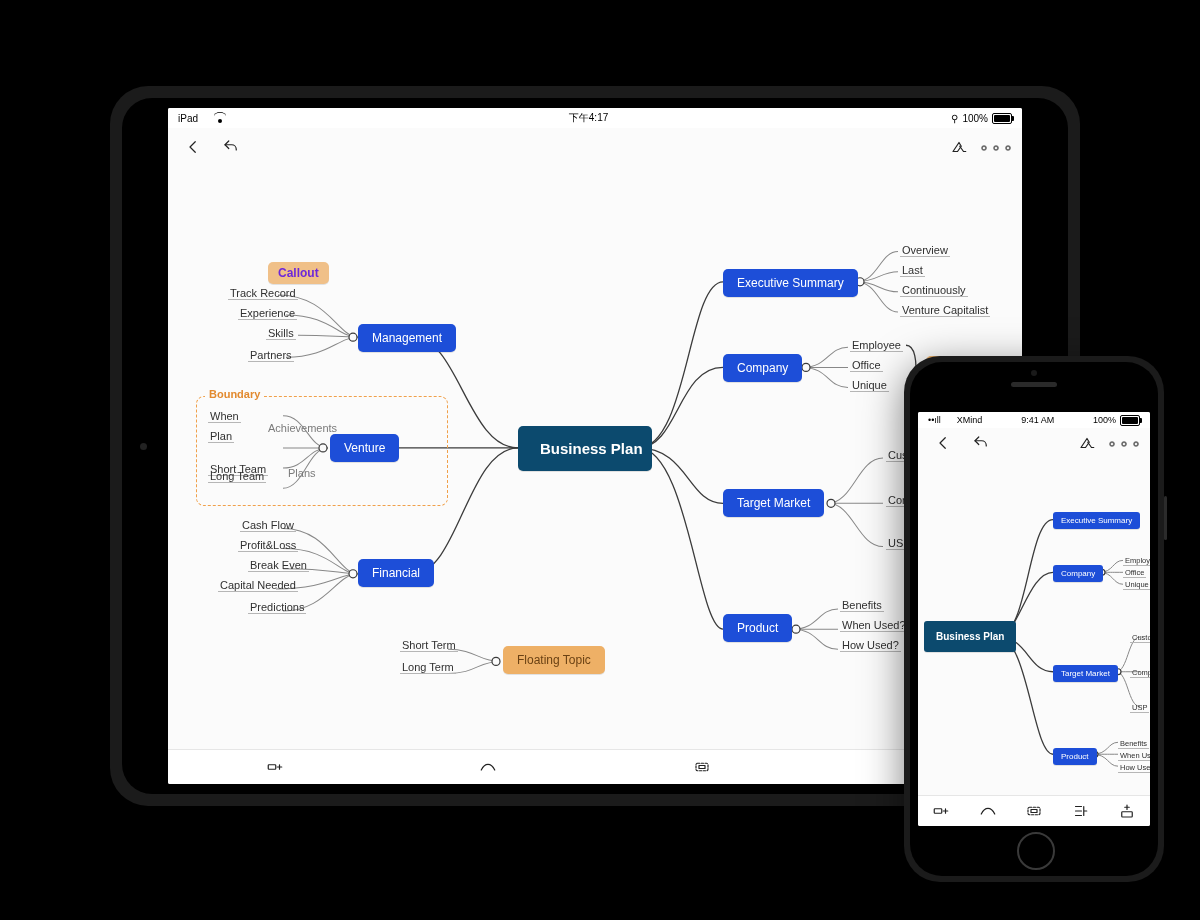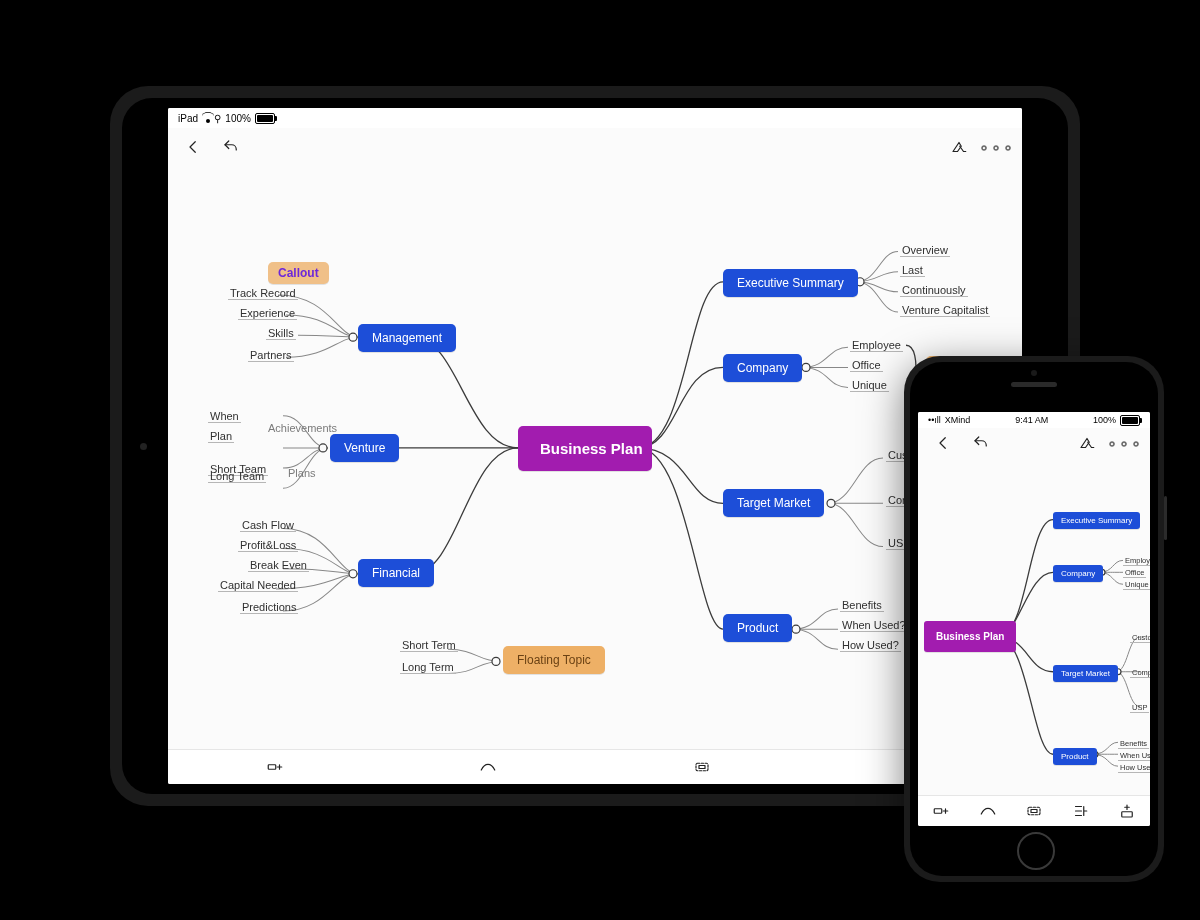--- a/index.html
+++ b/index.html
@@ -3,37 +3,37 @@
 <meta charset="utf-8">
 <style>
   html,body{margin:0;padding:0;width:1200px;height:920px;background:#000;font-family:-apple-system,Helvetica,Arial,sans-serif;overflow:hidden}
   .device{position:absolute;background:#1b1b1b;border-radius:38px;box-shadow:0 10px 40px rgba(0,0,0,.5)}
   .ipad{left:110px;top:86px;width:970px;height:720px}
   .ipad .bezel{position:absolute;inset:12px;background:#000;border-radius:30px}
   .ipad .screen{position:absolute;left:58px;right:58px;top:22px;bottom:22px;background:#fff;border-radius:2px;overflow:hidden}
   .ipad .homebtn{position:absolute;right:20px;top:50%;width:26px;height:26px;margin-top:-13px;border:2px solid #4a4a4a;border-radius:50%}
   .ipad .cam{position:absolute;left:30px;top:50%;width:7px;height:7px;margin-top:-3px;background:#222;border-radius:50%}
   .statusbar{height:20px;background:#fff;font-size:10px;display:flex;align-items:center;padding:0 10px;color:#000}
-  .sb-left{flex:0 0 auto;display:flex;align-items:center;gap:4px}
+  .sb-left{flex:0 0 auto;display:flex;align-items:center;gap:16px}
   .sb-cen{flex:1;text-align:center}
   .sb-right{flex:0 0 auto;display:flex;align-items:center;gap:4px}
   .wifi{display:inline-block;width:12px;height:10px;position:relative}
   .wifi::before{content:"";position:absolute;left:4px;bottom:0;width:4px;height:4px;background:#000;border-radius:50%}
   .wifi::after{content:"";position:absolute;left:0;bottom:0;width:12px;height:12px;border:1.5px solid #000;border-bottom:none;border-left:none;border-right:none;border-radius:12px 12px 0 0;transform:scaleY(.7)}
   .batt{display:inline-block;width:18px;height:9px;border:1px solid #000;border-radius:2px;position:relative}
   .batt::after{content:"";position:absolute;right:-3px;top:2px;width:2px;height:5px;background:#000;border-radius:0 1px 1px 0}
   .batt i{display:block;position:absolute;inset:1px;background:#000;border-radius:1px}
   .toolbar{height:38px;border-bottom:1px solid #e2e2e2;display:flex;align-items:center;padding:0 14px;gap:16px;background:#fbfbfb}
   .toolbar .sp{flex:1}
   .icon{display:inline-flex;align-items:center;justify-content:center;width:22px;height:22px;color:#222}
   .canvas{position:absolute;left:0;right:0;top:58px;bottom:34px;background:#fbfbfb;overflow:hidden}
   .bottombar{position:absolute;left:0;right:0;bottom:0;height:34px;border-top:1px solid #e6e6e6;background:#fff;display:flex;align-items:center;justify-content:space-around}
   
   .node{position:absolute;padding:7px 14px;border-radius:5px;font-size:12px;color:#fff;background:#1d4ed8;white-space:nowrap;box-shadow:0 1px 0 rgba(0,0,0,.1);text-align:center}
-  .node.central{background:#a21caf;font-size:15px;font-weight:600;padding:14px 22px}
+  .node.central{background:#0c4a6e;font-size:15px;font-weight:600;padding:14px 22px}
   .node.orange{background:#eeb066;color:#6b4214;font-weight:400}
   .node.orange-soft{background:#f0c088;color:#6d28d9;font-weight:600}
   .leaf{position:absolute;font-size:11px;color:#303030;border-bottom:1px solid #b6b6b6;padding:1px 2px 0;white-space:nowrap;background:transparent}
   .gray{color:#7a7a7a}
   .boundary{position:absolute;border:1.5px dashed #f0a04a;border-radius:8px}
   .boundary-label{position:absolute;font-size:11px;color:#e28a2f;font-weight:600;background:#fbfbfb;padding:0 4px;top:-9px;left:8px}
   svg.lines{position:absolute;inset:0;width:100%;height:100%;pointer-events:none}
   svg.lines path{fill:none;stroke:#3b3b3b;stroke-width:1.3}
   svg.lines path.thin{stroke:#888;stroke-width:1}
   svg.lines circle{fill:#fbfbfb;stroke:#3b3b3b;stroke-width:1.2}
@@ -65,20 +65,21 @@
   <div class="bezel"></div>
   <div class="cam"></div>
   <div class="homebtn"></div>
   <div class="screen">
 
     <div class="statusbar">
       <div class="sb-left">
         <span>iPad</span>
         <span class="wifi"></span>
       </div>
+      <div class="sb-cen">下午4:17</div>
       <div class="sb-right">
         <span>⚲</span>
         <span>100%</span>
         <span class="batt">
             <i></i>
           </span>
       </div>
     </div>
 
     <div class="toolbar">
@@ -170,35 +171,38 @@
       <div class="node central" style="left:350px;top:260px;width:90px">Business Plan</div>
 
       <div class="node orange-soft" style="left:100px;top:96px;padding:4px 10px;border-radius:5px">Callout</div>
 
       <div class="node" style="left:190px;top:158px">Management</div>
       <span class="leaf" style="left:60px;top:120px">Track Record</span>
       <span class="leaf" style="left:70px;top:140px">Experience</span>
       <span class="leaf" style="left:98px;top:160px">Skills</span>
       <span class="leaf" style="left:80px;top:182px">Partners</span>
 
+      <div class="boundary" style="left:28px;top:230px;width:250px;height:108px">
+        <span class="boundary-label">Boundary</span>
+      </div>
 
       <div class="node" style="left:162px;top:268px">Venture</div>
       <span class="leaf" style="left:40px;top:243px">When</span>
       <span class="leaf" style="left:40px;top:263px">Plan</span>
       <span class="leaf" style="left:40px;top:296px">Short Team</span>
       <span class="leaf" style="left:40px;top:303px">Long Team</span>
       <span class="leaf gray" style="left:98px;top:255px;border:none">Achievements</span>
       <span class="leaf gray" style="left:118px;top:300px;border:none">Plans</span>
 
       <div class="node" style="left:190px;top:393px">Financial</div>
       <span class="leaf" style="left:72px;top:352px">Cash Flow</span>
       <span class="leaf" style="left:70px;top:372px">Profit&amp;Loss</span>
       <span class="leaf" style="left:80px;top:392px">Break Even</span>
       <span class="leaf" style="left:50px;top:412px">Capital Needed</span>
-      <span class="leaf" style="left:72px;top:434px">Predictions</span>
+      <span class="leaf" style="left:80px;top:434px">Predictions</span>
 
       <div class="node" style="left:555px;top:103px">Executive Summary</div>
       <span class="leaf" style="left:732px;top:77px">Overview</span>
       <span class="leaf" style="left:732px;top:97px">Last</span>
       <span class="leaf" style="left:732px;top:117px">Continuously</span>
       <span class="leaf" style="left:732px;top:137px">Venture Capitalist</span>
 
       <div class="node" style="left:555px;top:188px">Company</div>
       <span class="leaf" style="left:682px;top:172px">Employee</span>
       <span class="leaf" style="left:682px;top:192px">Office</span>

